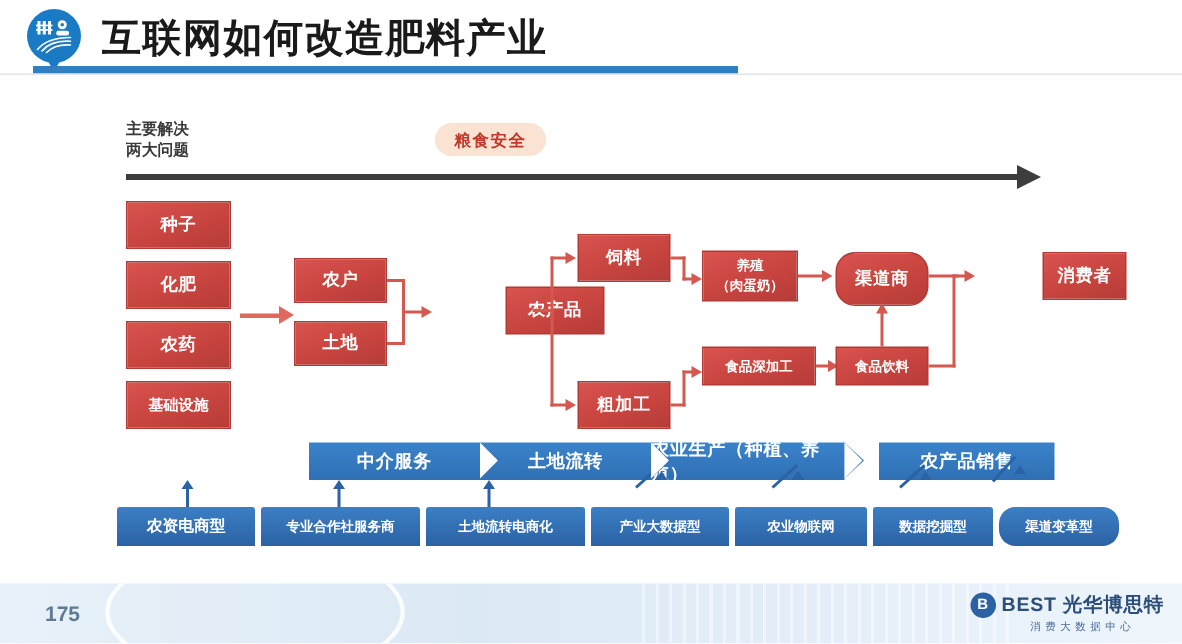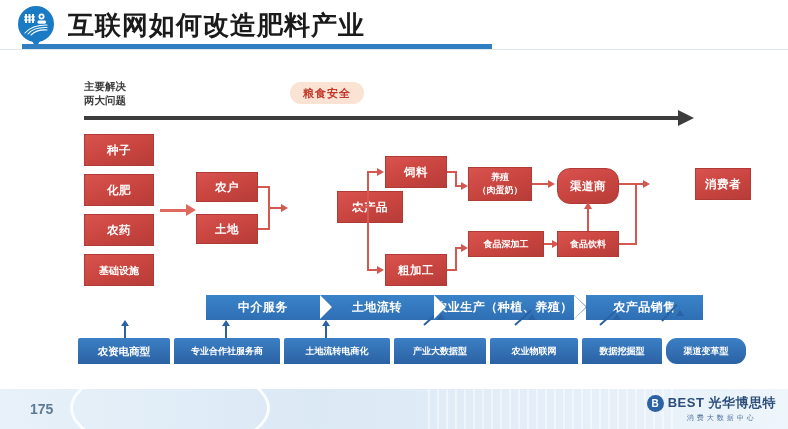--- a/index.html
+++ b/index.html
@@ -332,21 +332,21 @@
       <div class="chev" style="left:128px; width:114px;">
         <span>中介服务</span>
         <span class="arrow-point"></span>
         <span class="arrow-notch"></span>
       </div>
       <div class="chev" style="left:242px; width:114px;">
         <span>土地流转</span>
         <span class="arrow-point"></span>
         <span class="arrow-notch"></span>
       </div>
-      <div class="chev" style="left:356px; width:140px;">
+      <div class="chev" style="left:356px; width:129px;">
         <span>农业生产（种植、养殖）</span>
         <span class="arrow-point"></span>
         <span class="arrow-notch"></span>
       </div>
       <div class="chev" style="left:508px; width:117px;">
         <span>农产品销售</span>
       </div>
     </div>
 
     <div class="up-arrow-line" style="left:124px; top:274px; height:14px;"></div>

